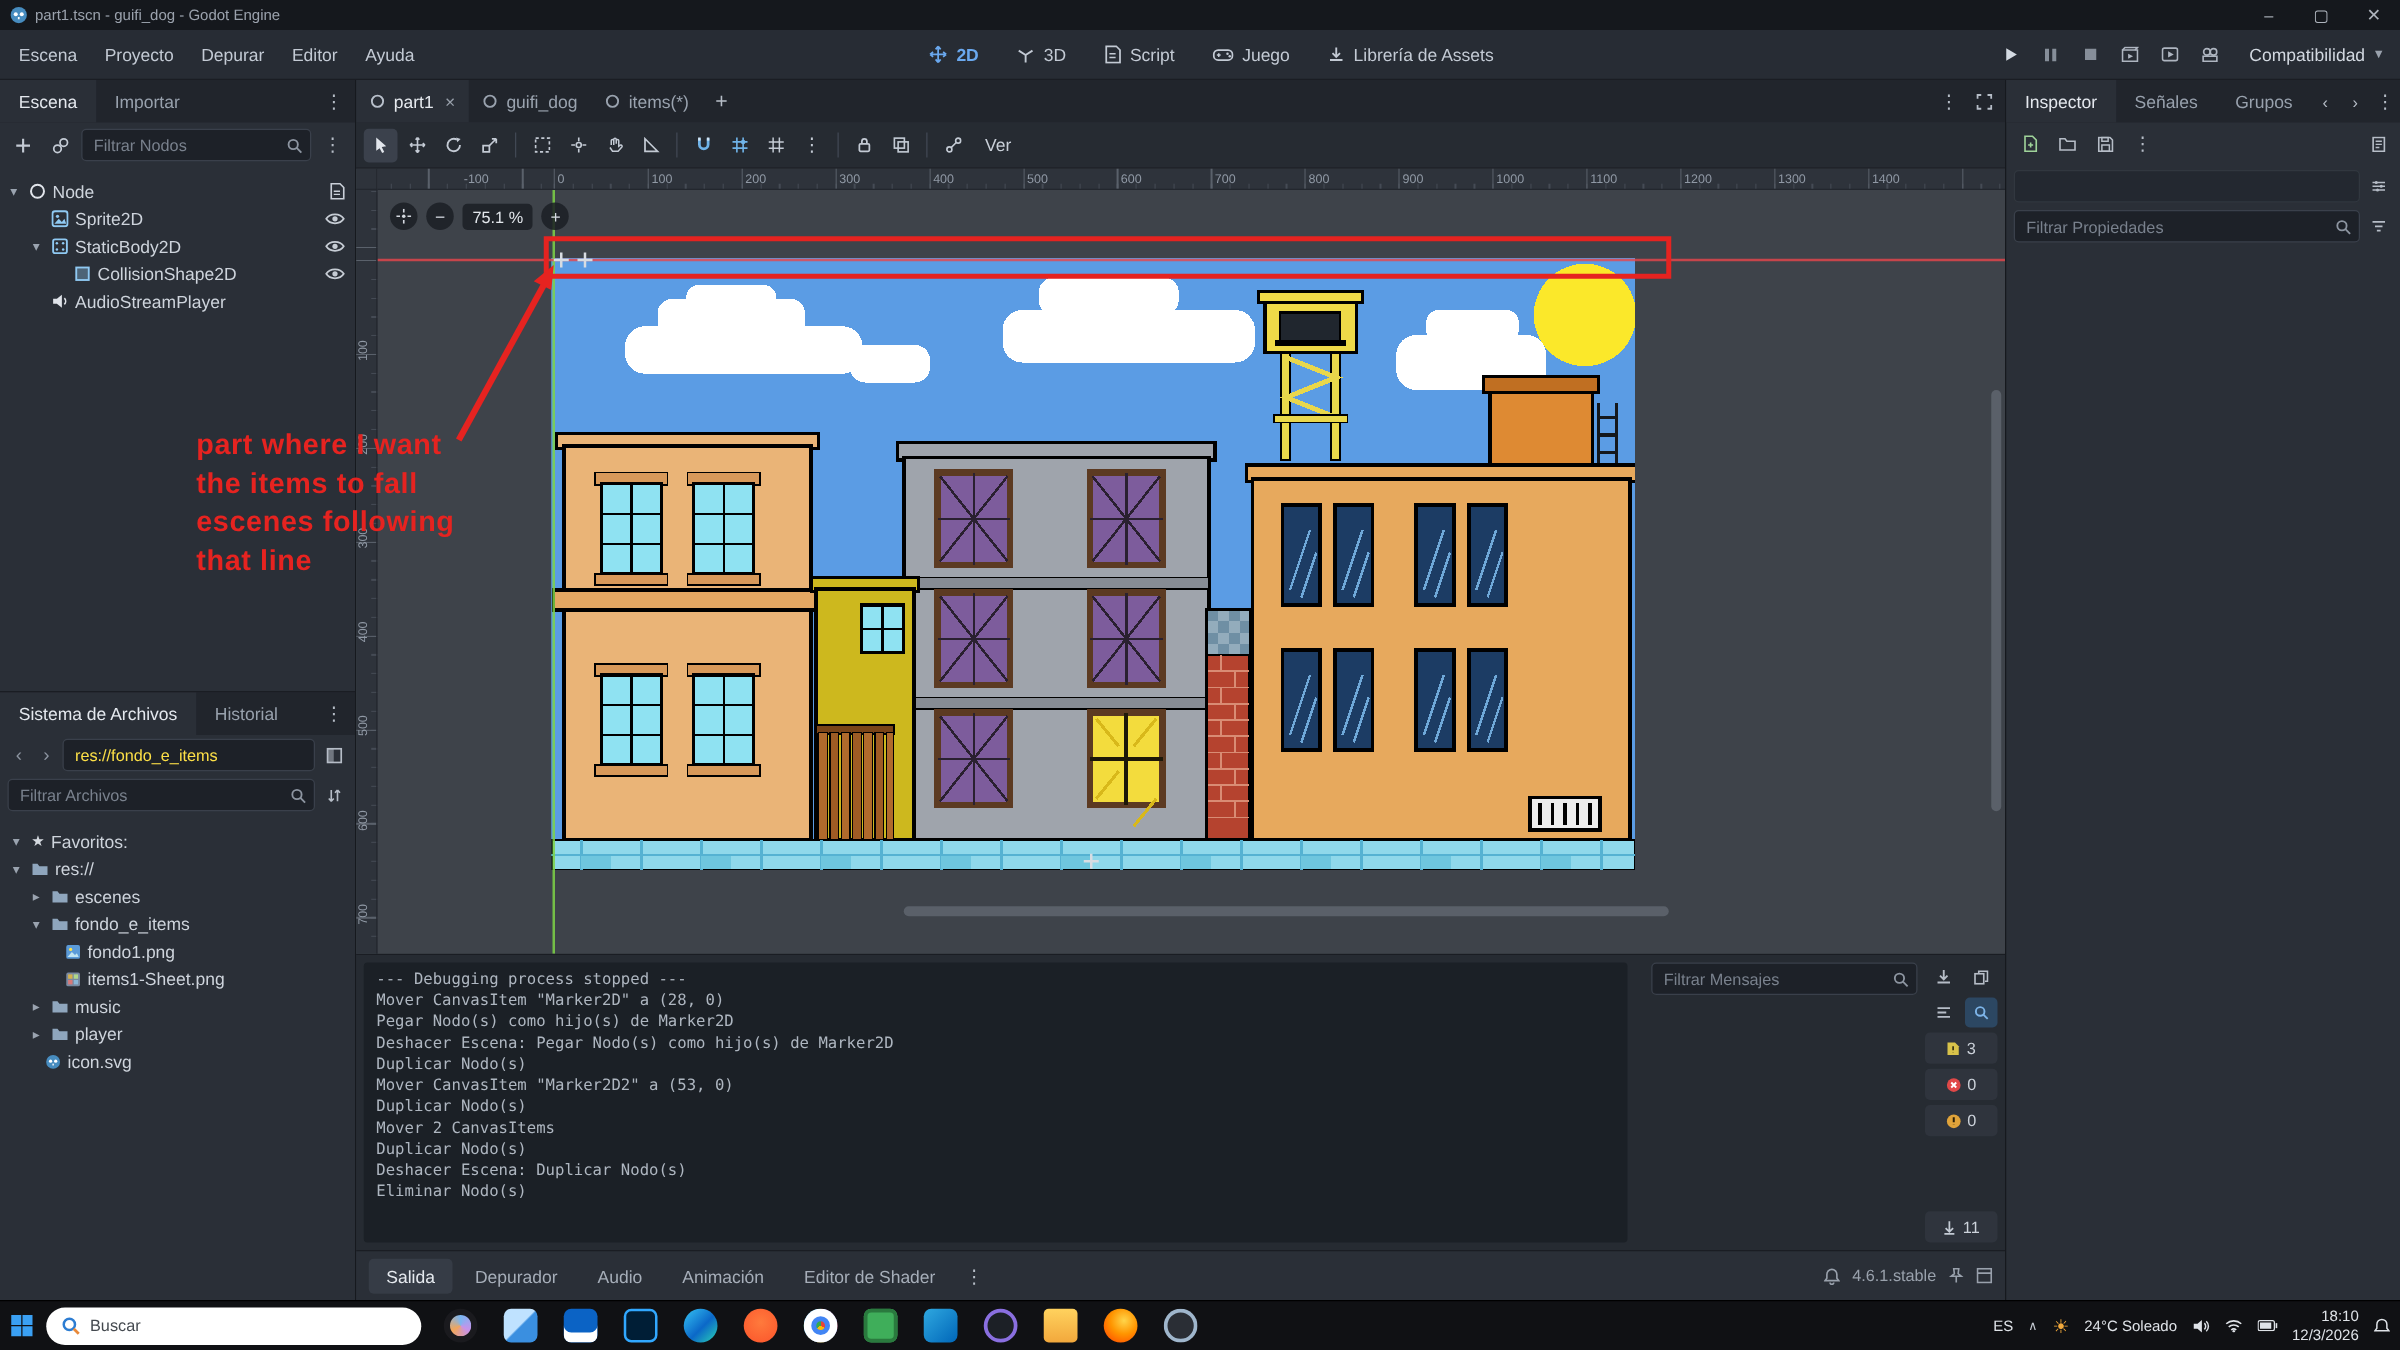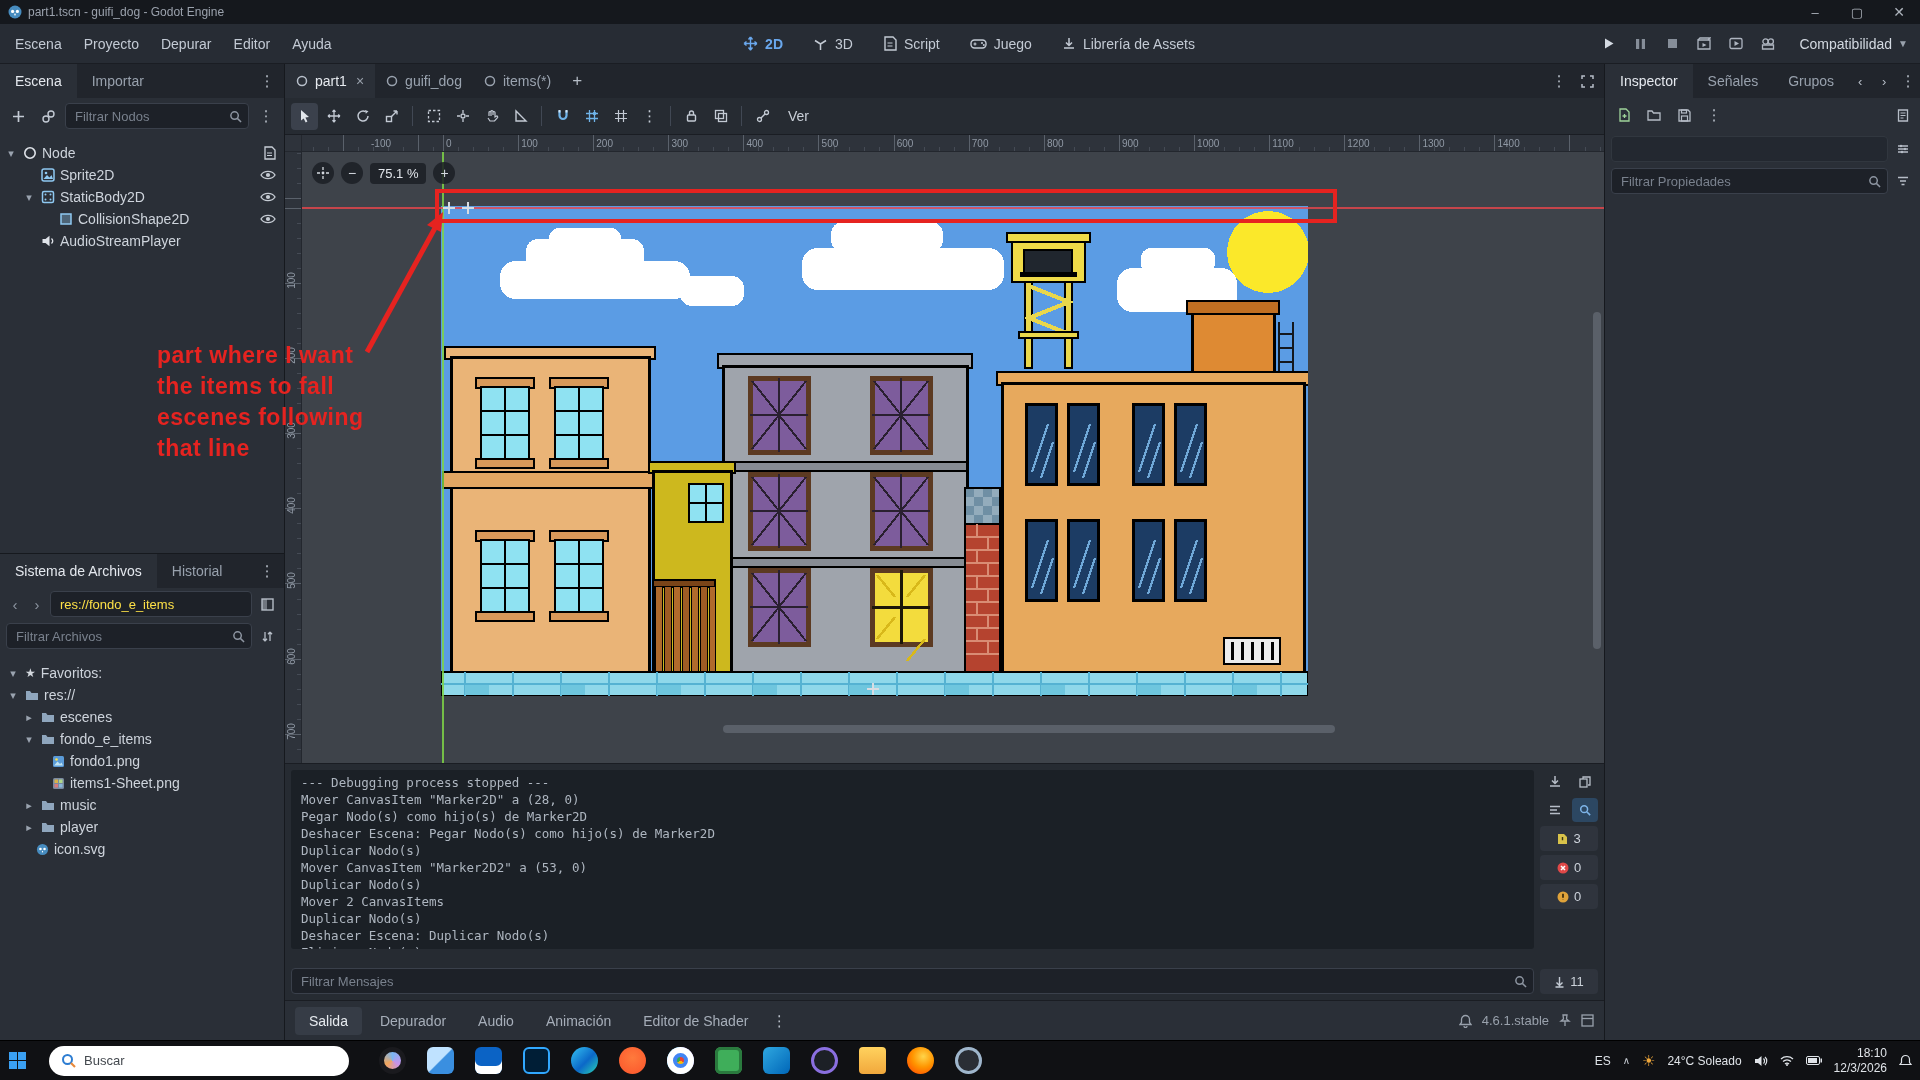--- a/index.html
+++ b/index.html
@@ -87,41 +87,41 @@
   .marker-cross::before,.marker-cross::after{content:"";position:absolute;background:#d8dce2}
   .marker-cross::before{left:5px;top:0;width:2px;height:12px}
   .marker-cross::after{top:5px;left:0;height:2px;width:12px}
   .zoom-widget{position:absolute;left:10px;top:10px;display:flex;align-items:center;gap:7px;z-index:5}
   .zbtn{width:22px;height:22px;border-radius:11px;background:rgba(27,31,37,.85);color:#d5dae1;display:flex;align-items:center;justify-content:center;font-size:14px}
   .zpct{background:rgba(27,31,37,.85);border-radius:4px;padding:3px 8px;color:#e3e7ec;font-size:13px}
   .hscroll{position:absolute;bottom:30px;left:421px;width:612px;height:8px;border-radius:4px;background:#5a6069}
   .vscroll{position:absolute;right:3px;top:160px;width:8px;height:337px;border-radius:4px;background:#5a6069}
   
   .output-panel{flex:1;background:#262b32;border-top:1px solid #1a1d23;display:flex;gap:6px;padding:6px;min-height:0}
-  .log-col{flex:1;display:flex;flex-direction:column;gap:19px;min-width:0}
+  .log-col{flex:1;display:flex;flex-direction:row;gap:19px;min-width:0}
   .log{flex:1;background:#1b2026;border-radius:3px;padding:4px 10px;overflow:hidden}
   .logline{font-family:"DejaVu Sans Mono",monospace;font-size:12.5px;line-height:17px;color:#aeb6c0;white-space:pre}
   .out-right{width:58px;display:flex;flex-direction:column;gap:4px}
   .out-btn-row{display:flex;gap:4px;justify-content:flex-end}
   .obtn{width:26px;height:24px;border-radius:4px;display:flex;align-items:center;justify-content:center;color:#b6bdc7}
   .obtn.active{background:#2c4762;color:#7db4e8}
   .badge{height:25px;border-radius:4px;background:#2f343d;display:flex;align-items:center;justify-content:center;gap:5px;color:#ccd2da;font-size:13px}
   .badge.last{margin-top:auto}
   
   .bottom-bar{height:40px;background:#2a2f37;border-top:1px solid #1a1d23;display:flex;align-items:center;gap:4px;padding:0 10px;flex:none}
   .bb-tab{padding:0 14px;height:28px;line-height:28px;border-radius:4px;color:#a6aeb9;font-size:14px}
   .bb-tab.active{background:#363c46;color:#e6eaef}
   .bb-right{margin-left:auto;display:flex;align-items:center;gap:10px;color:#99a1ac}
   
   .insp-toolbar{height:34px;display:flex;align-items:center;gap:4px;padding:0 6px;flex:none}
   .insp-namefield{margin:4px 6px;height:26px;display:flex;gap:4px;align-items:center}
   .namefield{flex:1;height:26px;background:#232830;border-radius:4px;border:1px solid #31373f}
   .insp-filter{display:flex;align-items:center;gap:4px;margin:2px 6px}
   
-  .taskbar{position:absolute;left:0;right:0;bottom:0;height:40px;background:#101114;display:flex;align-items:center;padding:0 8px;gap:22px;color:#dfe3e8;border-top:1px solid #000}
+  .taskbar{position:absolute;left:0;right:0;bottom:0;height:40px;background:#101114;display:flex;align-items:center;padding:0 8px;gap:10px;color:#dfe3e8;border-top:1px solid #000}
   .tsearch{width:300px;height:30px;background:#fff;border-radius:15px;display:flex;align-items:center;gap:8px;padding:0 12px;color:#44494f;font-size:13px}
   .app-icons{display:flex;gap:21px;align-items:center;margin-left:8px}
   .aicon{width:27px;height:27px;border-radius:6px;flex:none}
   .round{border-radius:50%}
   .tray{margin-left:auto;display:flex;align-items:center;gap:12px;font-size:12px}
   .clock{text-align:right;line-height:1.25;font-size:12px}
   
   .overlay{position:absolute;left:0;top:0;width:1920px;height:1080px;pointer-events:none;z-index:60}
   .ann-text{position:absolute;left:157px;top:340px;z-index:61;pointer-events:none}
   .ann-line{font-size:23px;font-weight:bold;color:#e62320;line-height:31px;letter-spacing:.5px}

